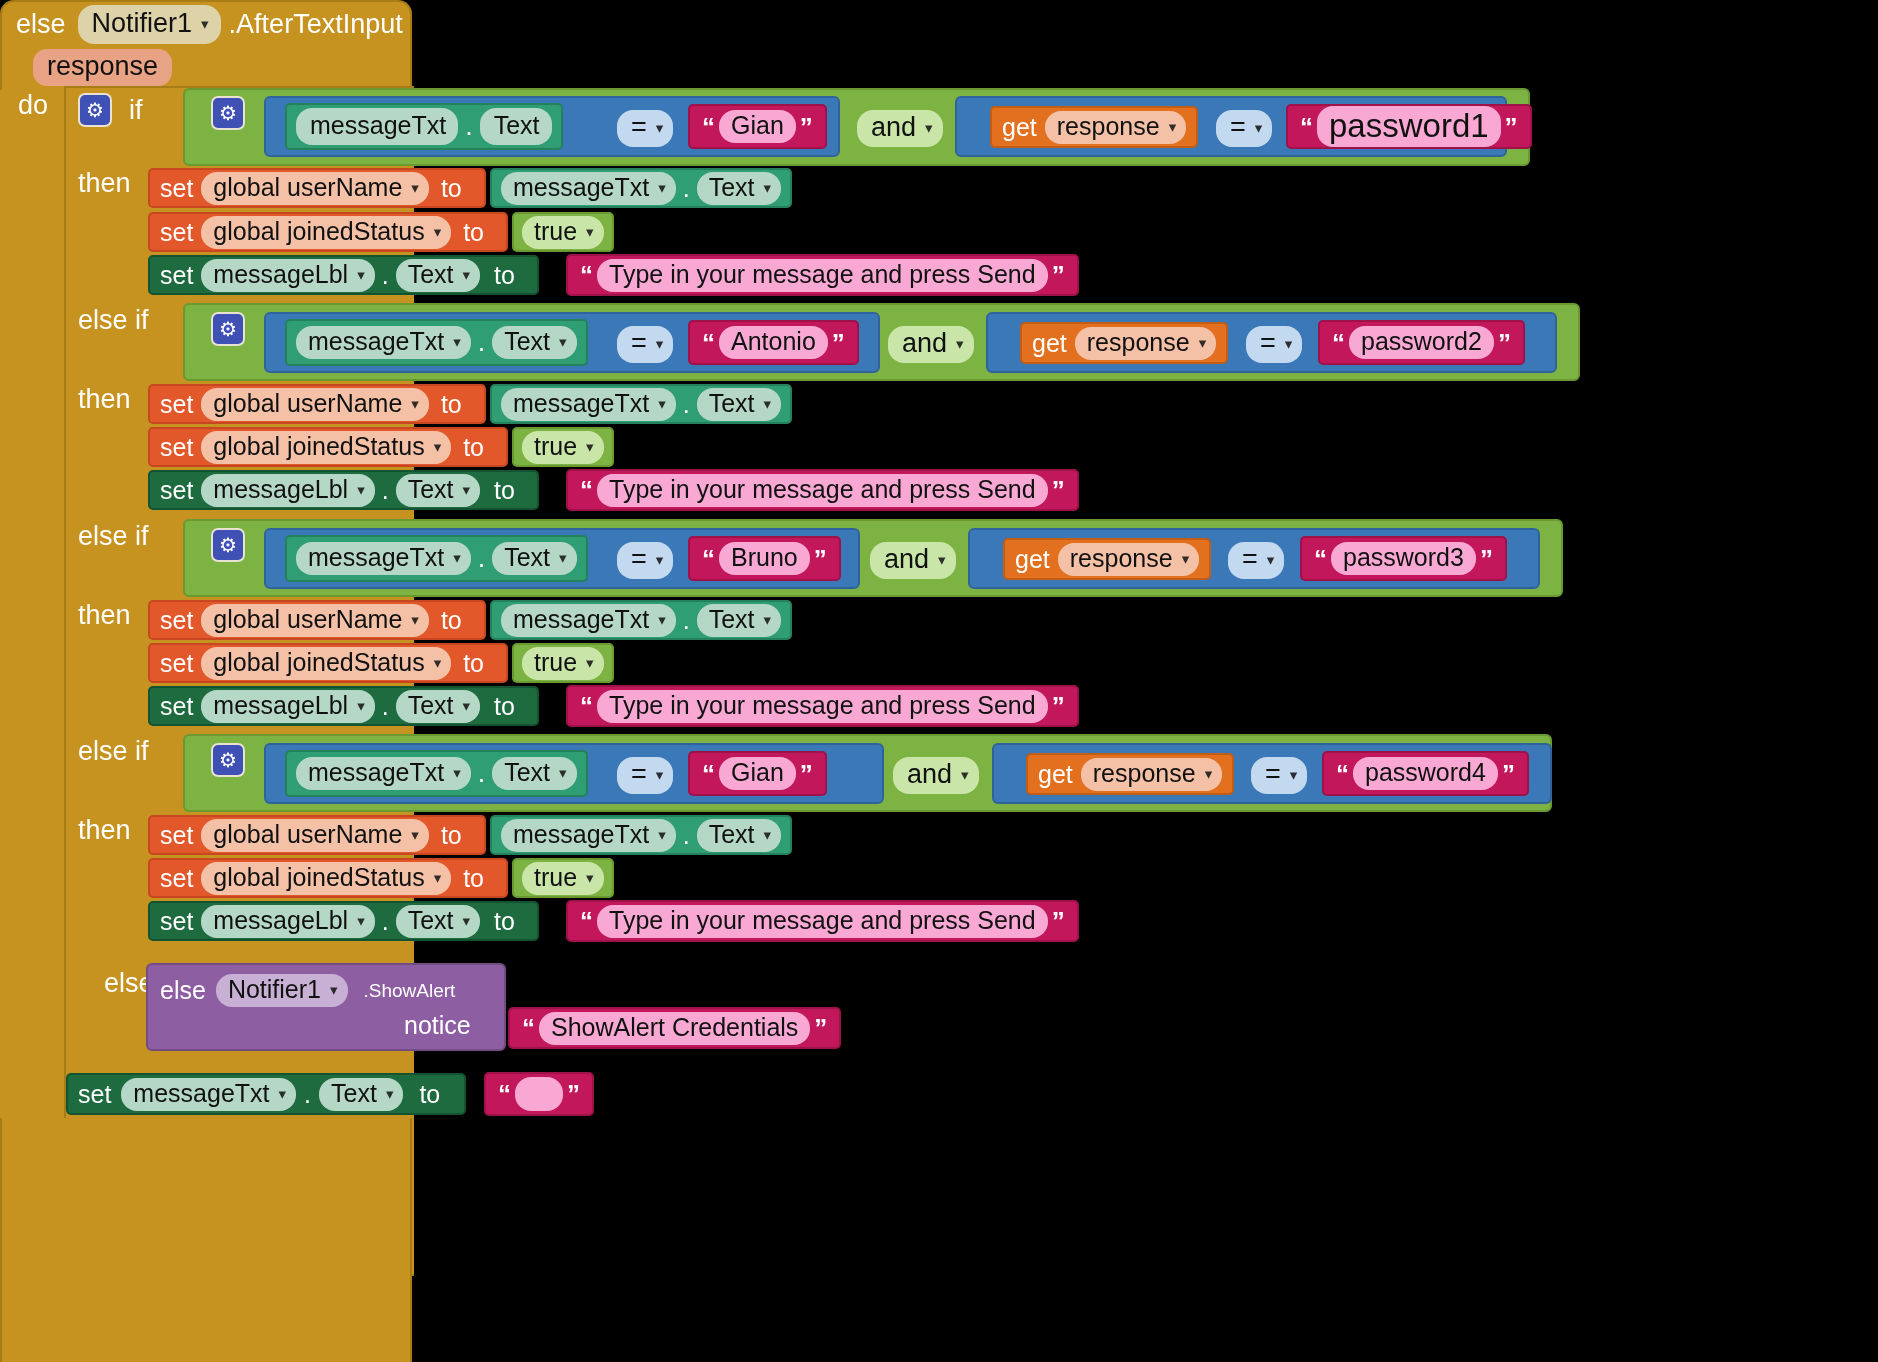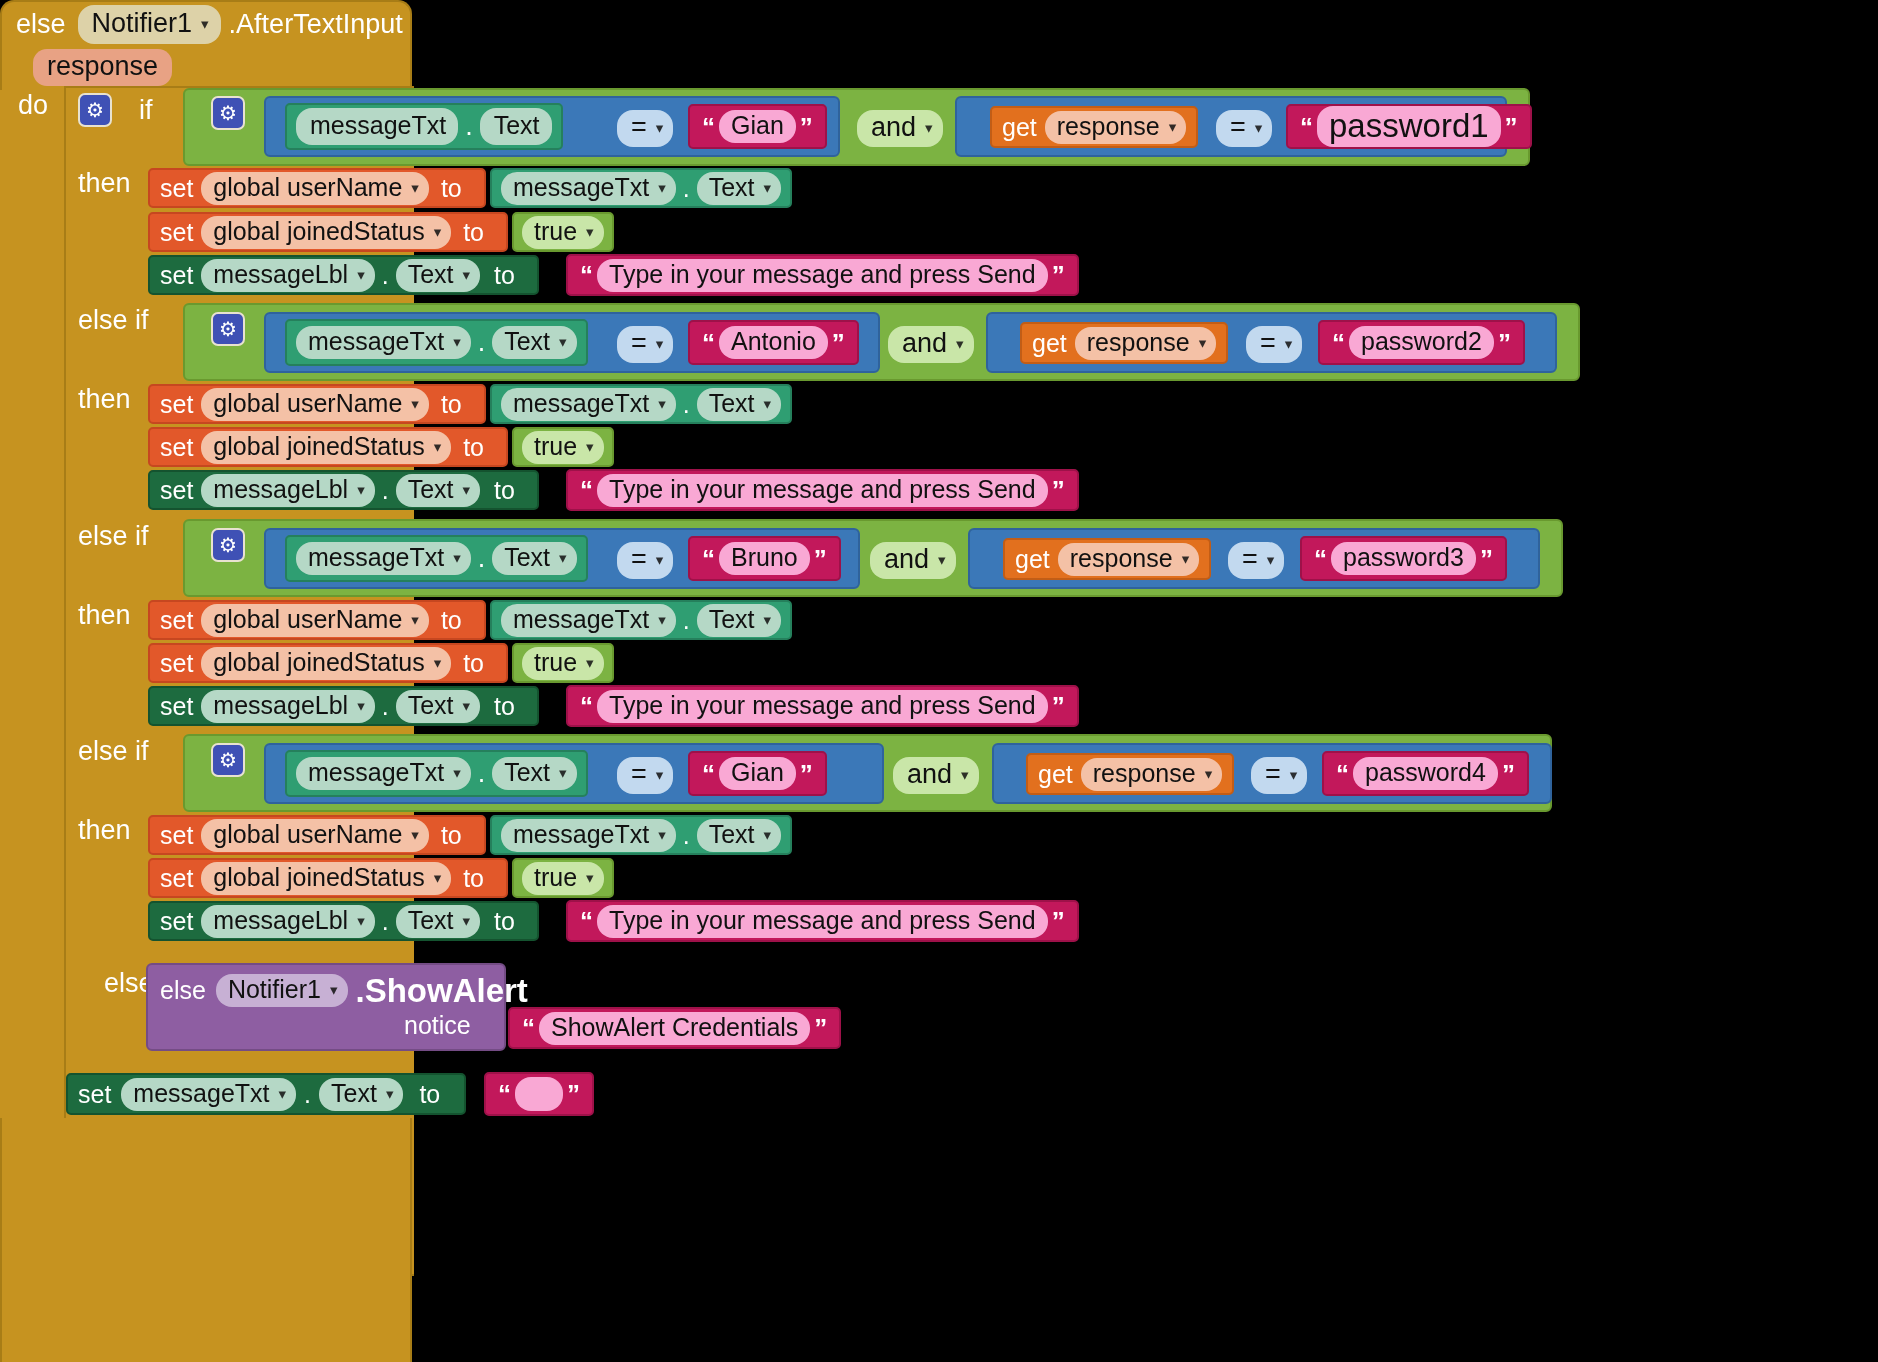--- a/index.html
+++ b/index.html
@@ -56,21 +56,21 @@
 </div>
 
 <div class="blk" style="left:18px;top:92px;">
   <span class="lbl">do</span>
 </div>
 
 <div class="blk" style="left:64px;top:86px;width:350px;height:1190px;background:#c69320;border:2px solid #a87d16;border-right:none;"></div>
 
 <div class="blk row" style="left:78px;top:93px;">
   <span class="gear">⚙</span>
-  <span class="lbl" style="margin-left:27px;">if</span>
+  <span class="lbl" style="margin-left:17px;">if</span>
 </div>
 
 <div class="blk" style="left:183px;top:88px;width:1347px;height:78px;background:#7cb342;border:2px solid #69992f;border-radius:6px;"></div>
 <div class="blk" style="left:211px;top:96px;">
   <span class="gear">⚙</span>
 </div>
 
 <div class="blk" style="left:264px;top:96px;width:576px;height:61px;background:#3b78b8;border:2px solid #2f639c;border-radius:6px;"></div>
 <div class="blk row" style="left:285px;top:103px;height:47px;background:#2f9e72;border:2px solid #25805c;border-radius:5px;padding:0 9px;">
   <span class="field f-seafoam" style="font-size:25px;">messageTxt</span>
@@ -509,21 +509,21 @@
 <div class="blk" style="left:78px;top:970px;margin-left:26px;">
   <span class="lbl">else</span>
 </div>
 <div class="blk" style="left:146px;top:963px;width:360px;height:88px;background:#8e5ea2;border:2px solid #744c85;border-radius:6px;"></div>
 <div class="blk row" style="left:160px;top:972px;height:36px;">
   <span class="lbl" style="font-size:25px;">else</span>
   <span class="field f-lilac" style="font-size:25px;margin-left:10px;padding:3px 10px 5px 12px;">
     <span>Notifier1</span>
     <span class="caret">▾</span>
   </span>
-  <span class="lbl" style="font-size:33px;margin-left:8px;font-weight:bold;">.ShowAlert</span>
+  <span class="lbl" style="font-size:19px;margin-left:16px;">.ShowAlert</span>
 </div>
 <div class="blk" style="left:404px;top:1013px;">
   <span class="lbl" style="font-size:25px;">notice</span>
 </div>
 <div class="blk row" style="left:508px;top:1007px;height:42px;background:#c2185b;border:2px solid #9e1149;border-radius:5px;padding:0 8px;">
   <span class="q">“</span>
   <span class="field f-pink" style="font-size:25px;padding:3px 12px 5px;">ShowAlert Credentials</span>
   <span class="q">”</span>
 </div>
 

